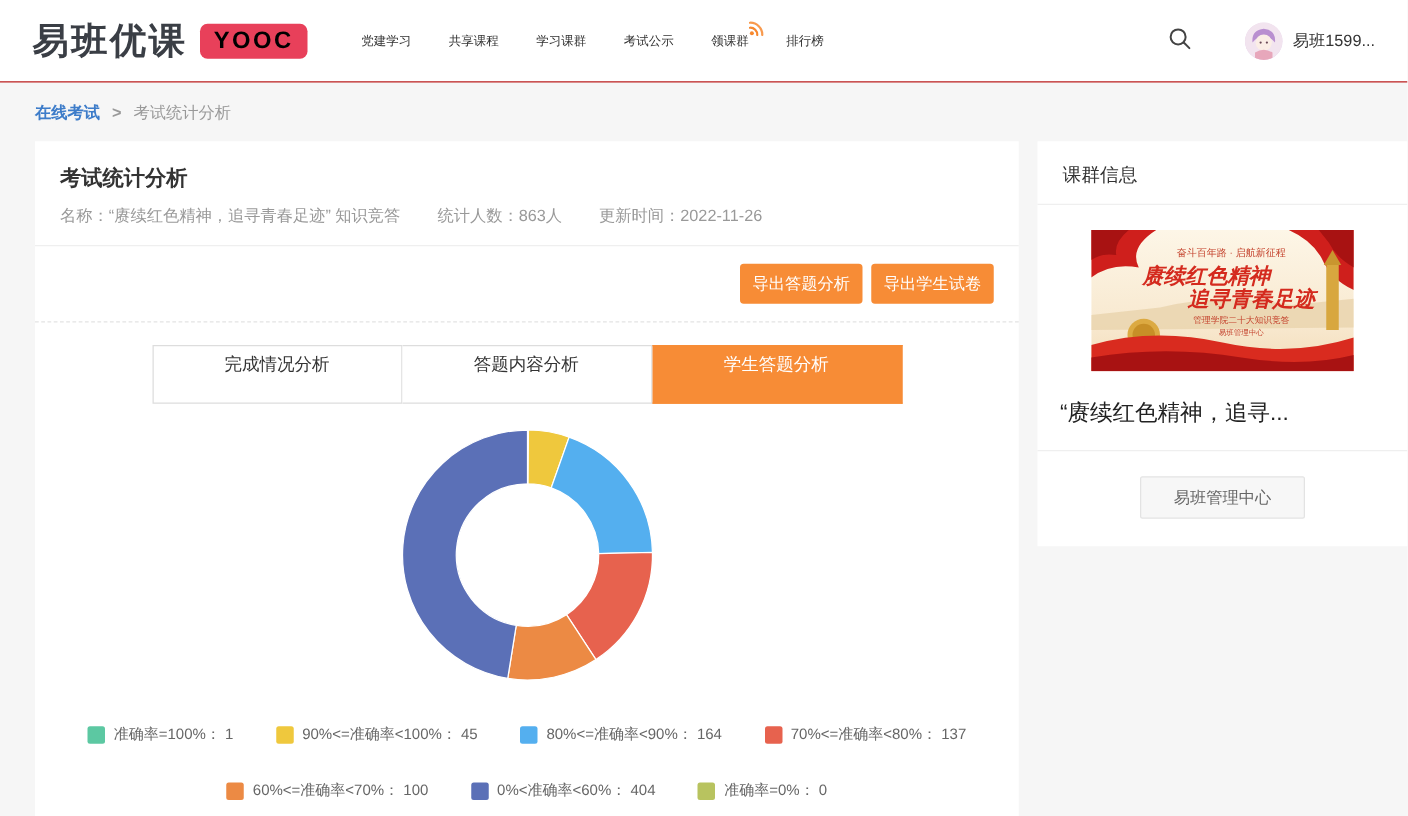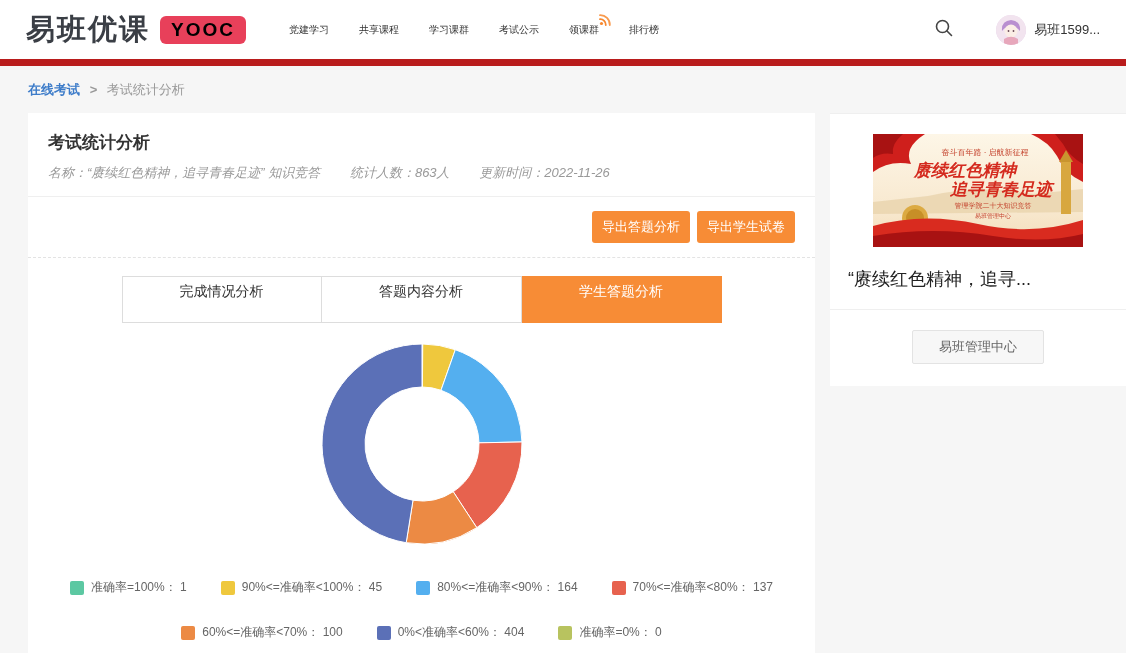--- a/index.html
+++ b/index.html
@@ -1,20 +1,20 @@
 <!DOCTYPE html>
 <html><head>
 <meta charset="utf-8">
 <style>
   * { margin:0; padding:0; box-sizing:border-box; }
   html,body { width:1126px; height:653px; overflow:hidden; background:#f6f6f6;
     font-family:"Liberation Sans","DejaVu Sans",sans-serif; color:#333; }
 
   
-  .topbar { height:66px; background:#fff; border-bottom:7px solid #b91c1c;
+  .topbar { height:66px; background:#fff; border-bottom:1px solid #b91c1c;
     display:flex; align-items:center; padding:0 26px;text-align:right; }
   .logo { display:flex; align-items:center; flex:0 0 auto; }
   .logo-text { font-size:29px; font-weight:bold; color:#3a3e45; letter-spacing:2px; }
   .logo-badge { margin-left:10px; background:#e8405a; color:#000000; font-weight:bold;
     font-size:19px; letter-spacing:2px; padding:3px 11px; border-radius:6px; }
   nav.main-nav { display:flex; align-items:center; margin-left:28px; }
   .nav-item { position:relative; font-size:10px; color:#333; text-decoration:none;
     margin:0 15px; cursor:pointer; white-space:nowrap; }
   .nav-item .signal { position:absolute; top:-10px; right:-13px; }
   .header-right { margin-left:auto; display:flex; align-items:center; }
@@ -31,21 +31,21 @@
   .breadcrumb .cur { color:#999; }
 
   
   .content { display:flex; align-items:flex-start; margin:14px 0 0 28px; }
   .main-card { width:787px; background:#fff; min-height:600px; padding:18px 0 30px; }
   .side-card { width:296px; background:#fff; margin-left:15px; padding-bottom:22px; }
 
   
   .card-inner { padding:0 20px; }
   .page-title { font-size:17px; font-weight:bold; color:#333; }
-  .meta { margin-top:10px; font-size:13px; color:#999;font-style:italic; }
+  .meta { margin-top:10px; font-size:13px; color:#999; }
   .meta .chunk { margin-right:26px; }
   .divider { border-top:1px solid #efefef; margin-top:14px; }
   .divider.dashed { border-top:1px dashed #e3e3e3; }
   .export-row { display:flex; justify-content:flex-end; gap:7px; padding:14px 20px 0; }
   .export-btn { background:#f78c36; color:#fff; border:none; font-size:13px;
     padding:7px 10px; border-radius:3px; cursor:pointer;
     font-family:"Liberation Sans","DejaVu Sans",sans-serif; }
   .tabs { display:flex; justify-content:center; margin-top:18px; }
   .tab { width:200px; height:47px; line-height:29px; text-align:center; font-size:14px;
     border:1px solid #ddd; border-left:none; background:#fff; color:#333; cursor:pointer; }
@@ -181,20 +181,21 @@
           <span class="legend-item">
             <span class="legend-swatch" style="background: rgb(184, 195, 95);"></span>
             <span>准确率=0%： 0</span>
           </span>
         </div>
       </div>
     <div class="chart-title">准确率分布图</div>
   </section>
 
   <aside class="side-card">
+    <div class="side-title">课群信息</div>
     <div class="divider"></div>
     <div class="banner-wrap">
       <div>
         <svg width="210" height="113" viewBox="0 0 210 113">
           <defs>
             <linearGradient id="bnbg" x1="0" y1="0" x2="0" y2="1">
               <stop offset="0" stop-color="#fdf6e7"></stop>
                 <stop offset="0.65" stop-color="#f8e9d0"></stop>
                 <stop offset="1" stop-color="#f3ddba"></stop>
             </linearGradient>

